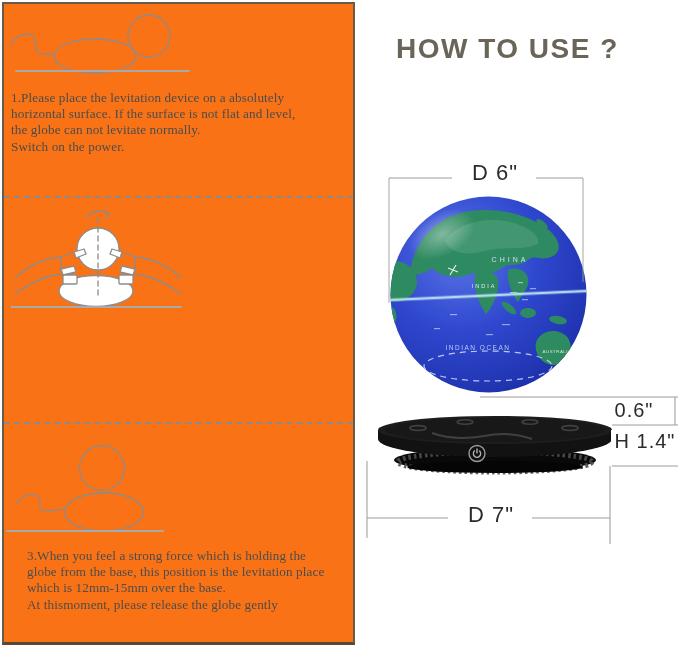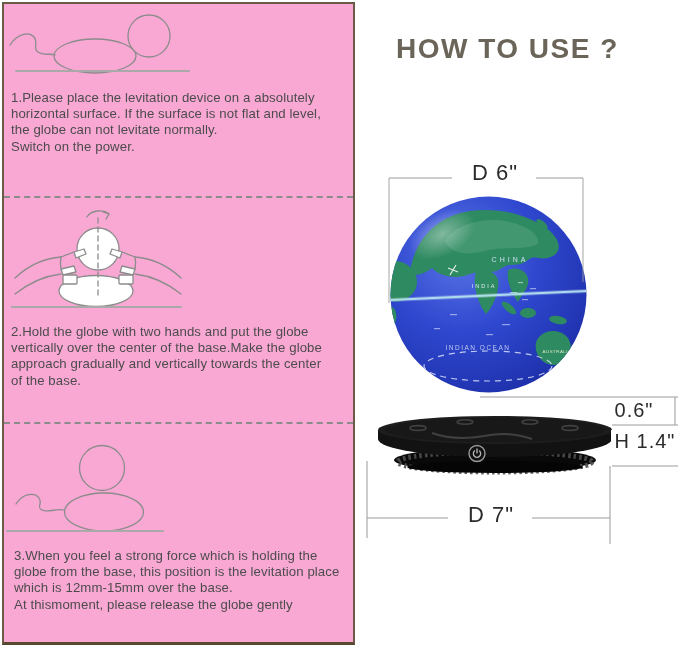--- a/index.html
+++ b/index.html
@@ -1,20 +1,20 @@
 <!DOCTYPE html>
 <html><head>
 <meta charset="utf-8">
 <style>
   html,body{margin:0;padding:0;background:#fff;}
   #canvas{position:relative;width:679px;height:650px;background:#ffffff;overflow:hidden;
           font-family:"Liberation Sans", sans-serif;}
   
   #instruction-box{position:absolute;left:2px;top:2px;width:353px;height:643px;
-       border:2px solid #6a5b48;border-bottom:3px solid #57492f;box-sizing:border-box;background:#f9a8d4;}
+       border:2px solid #6a5b48;border-bottom:3px solid #57492f;box-sizing:border-box;background:#f97316;font-family:Liberation Serif, serif;}
   .divider{position:absolute;left:0;right:0;height:0;border-top:2px dashed #8b8b8b;}
   .step-text{position:absolute;margin:0;font-size:13.2px;line-height:1.23;color:#4c4c4c;
        white-space:pre-line;letter-spacing:0.1px;}
   .sketch{position:absolute;}
   .sketch path,.sketch ellipse,.sketch circle,.sketch line,.sketch rect{
        fill:none;stroke:#8c8c8c;stroke-width:1.3;stroke-linecap:round;stroke-linejoin:round;}
   .sketch .ground{stroke:#a9a9a9;stroke-width:2;}
   .sketch .whitefill{fill:#ffffff;}
   
   #how-title{position:absolute;left:396px;top:33px;font-size:28px;font-weight:bold;
@@ -68,34 +68,30 @@
 
       <g transform="translate(174,0) scale(-1,1)">
         <path d="M4,76 C18,63 34,56 50,55 L63,50"></path>
         <path class="whitefill" d="M63,50 l10,-3 2,5 -10,4 z"></path>
         <path d="M50,55 C49,60 49,63 50,67"></path>
         <path class="whitefill" d="M50,67 l13,-3 2,6 -13,3 z"></path>
         <path d="M4,92 C18,81 33,74 50,72"></path>
         <rect class="whitefill" x="52" y="73" width="14" height="9" rx="1"></rect>
       </g>
     </svg>
-    <p class="step-text" style="left:7px;top:320px;width:338px">2.Hold the globe with two hands and put the globe
-vertically over the center of the base.Make the globe
-approach gradually and vertically towards the center
-of the base.</p>
 
     <div class="divider" style="top:418px"></div>
 
     <svg class="sketch" style="left:1px;top:436px" width="172" height="102" viewBox="0 0 172 102">
       <circle cx="97" cy="28" r="22.5"></circle>
       <path d="M11,64 C18,53 30,52 34,58 C38,64 31,67 37,70 C43,73 52,68 59,70"></path>
       <ellipse cx="99" cy="72" rx="39.5" ry="19"></ellipse>
       <line class="ground" x1="2" y1="91" x2="158" y2="91"></line>
     </svg>
-    <p class="step-text" style="left:10px;top:544px;width:340px">3.When you feel a strong force which is holding the
+    <p class="step-text" style="left:23px;top:544px;width:340px">3.When you feel a strong force which is holding the
 globe from the base, this position is the levitation place
 which is 12mm-15mm over the base.
 At thismoment, please release the globe gently</p>
   </div>
 
   <div id="how-title">HOW TO USE ?</div>
 
   <svg id="globe" width="197" height="197" viewBox="0 0 197 197">
     <defs>
       <radialGradient id="gOcean" cx="36%" cy="30%" r="85%">

